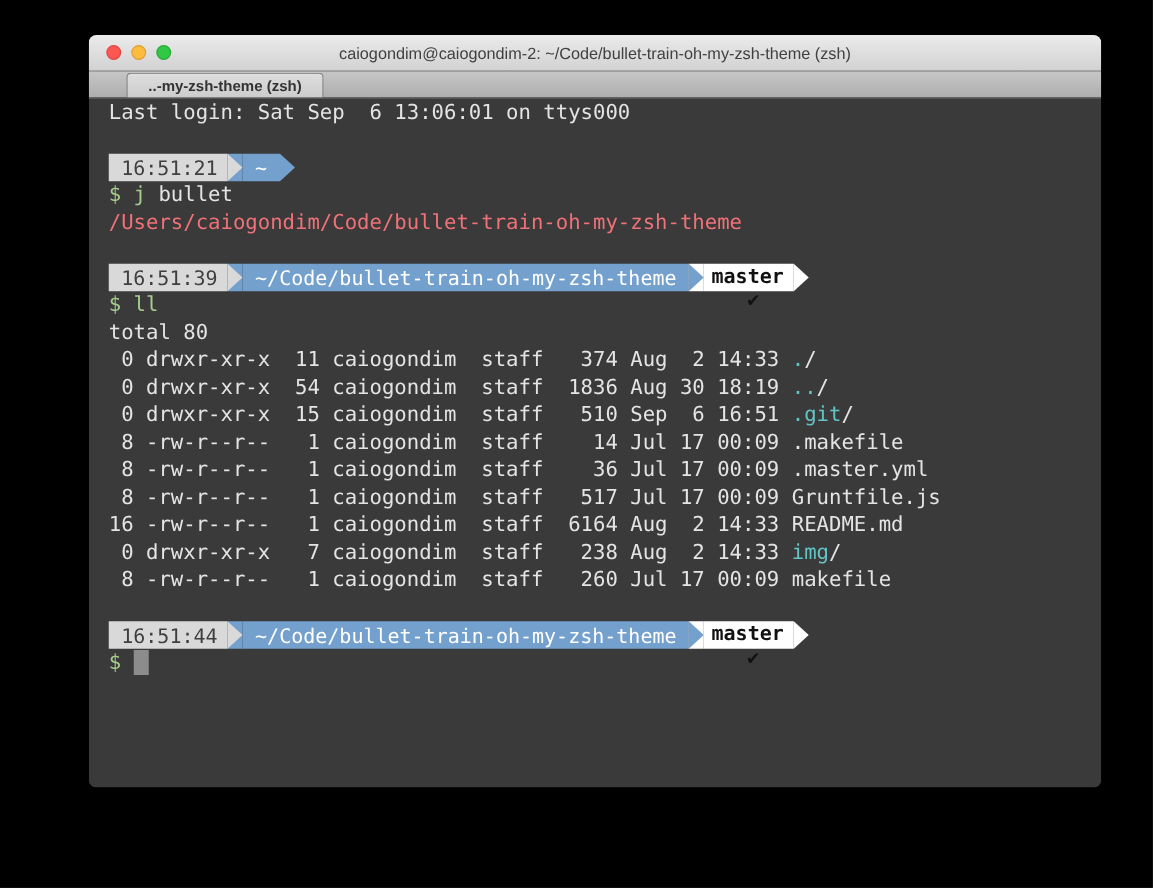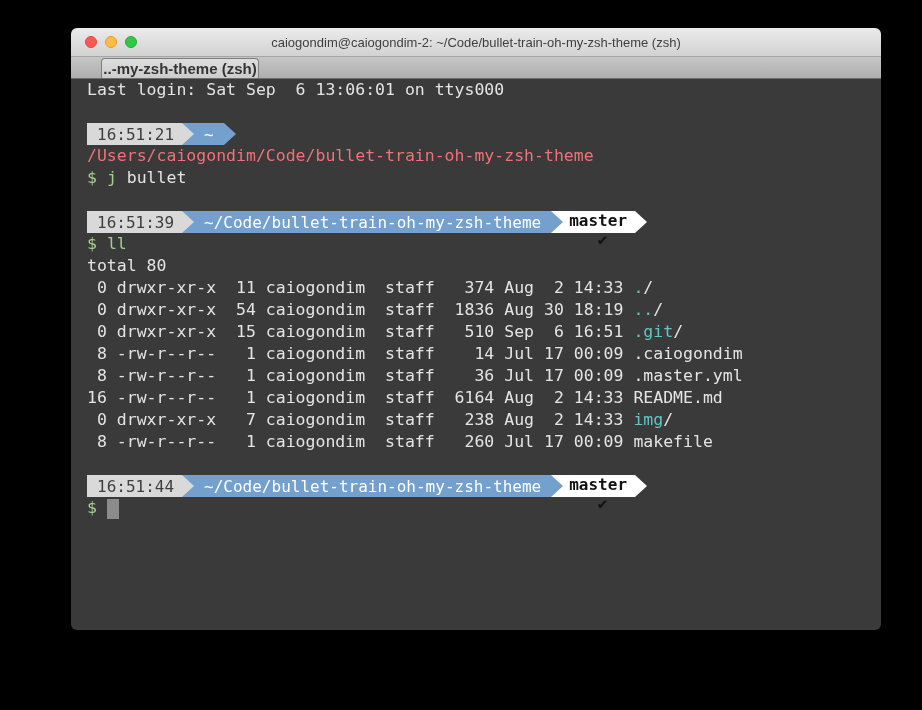--- a/index.html
+++ b/index.html
@@ -12,21 +12,21 @@
   .title-text{font-size:13px;color:#404040;}
   .traffic{position:absolute;left:14px;top:0;height:100%;display:flex;align-items:center;gap:8px;}
   .light{width:12px;height:12px;border-radius:50%;box-sizing:border-box;}
   .light.red{background:#fc5753;border:1px solid #df4744;}
   .light.yellow{background:#fdbc40;border:1px solid #de9f34;}
   .light.green{background:#33c748;border:1px solid #27aa35;}
 
   
   .tabbar{height:21px;background:linear-gradient(#c6c6c6,#aeaeae);position:relative;flex:none;border-bottom:1px solid #6e6e6e;}
   .tab{position:absolute;left:30px;bottom:0;width:156px;height:19px;background:linear-gradient(#dedede,#cccccc);border:1px solid #7f7f7f;border-bottom:none;border-radius:4px 4px 0 0;display:flex;align-items:center;justify-content:center;}
-  .tab-label{font-size:15px;font-weight:bold;color:#333;}
+  .tab-label{font-size:12px;font-weight:bold;color:#333;}
 
   
   .terminal{flex:1;background:#3a3a3a;padding:0 0 0 16px;font-family:"DejaVu Sans Mono",monospace;font-size:16.5px;color:#e4e4e4;overflow:hidden;}
   .line{height:22px;line-height:22px;white-space:pre;}
   .prompt-line{display:flex;align-items:stretch;height:22px;}
   .seg{display:flex;align-items:center;white-space:pre;font-size:16px;}
   .seg-time{background:#d9d9d9;color:#3f3f3f;padding:0 8px 0 10px;}
   .seg-dir{background:#74a0cd;color:#ffffff;padding:0 10px;}
   .seg-git{background:#ffffff;color:#111111;padding:0 8px 0 6px;font-weight:bold;flex-direction:column;}
   .arrow{width:12px;height:22px;background:var(--next,transparent);flex:none;}
@@ -63,22 +63,22 @@
     <div class="line">Last login: Sat Sep  6 13:06:01 on ttys000</div>
     <div class="line"></div>
 
     <div class="prompt-line">
       <span class="seg seg-time">16:51:21</span>
       <span class="arrow" style="--prev:#d9d9d9;--next:#74a0cd;"></span>
       <span class="seg seg-dir">~</span>
       <span class="arrow" style="--prev:#74a0cd;"></span>
     </div>
 
+    <div class="line"><span class="green">$ </span><span class="green">j</span><span> bullet</span></div>
     <div class="line salmon">/Users/caiogondim/Code/bullet-train-oh-my-zsh-theme</div>
-    <div class="line"><span class="green">$ </span><span class="green">j</span><span> bullet</span></div>
     <div class="line"></div>
 
     <div class="prompt-line">
       <span class="seg seg-time">16:51:39</span>
       <span class="arrow" style="--prev:#d9d9d9;--next:#74a0cd;"></span>
       <span class="seg seg-dir">~/Code/bullet-train-oh-my-zsh-theme</span>
       <span class="arrow" style="--prev:#74a0cd;--next:#ffffff;"></span>
       <span class="seg seg-git">
         <svg class="git-icon" viewBox="0 0 14 20" width="13" height="19">
             <path d="M4 2v16" stroke="#111" stroke-width="2" fill="none"></path>
@@ -90,22 +90,23 @@
       </span>
       <span class="arrow" style="--prev:#ffffff;"></span>
     </div>
 
     <div class="line"><span class="green">$ </span><span class="green">ll</span><span></span></div>
     <div class="line">total 80</div>
 
     <div class="line"><span> 0 drwxr-xr-x  11 caiogondim  staff   374 Aug  2 14:33 </span><span class="cyan">.</span><span>/</span></div>
     <div class="line"><span> 0 drwxr-xr-x  54 caiogondim  staff  1836 Aug 30 18:19 </span><span class="cyan">..</span><span>/</span></div>
     <div class="line"><span> 0 drwxr-xr-x  15 caiogondim  staff   510 Sep  6 16:51 </span><span class="cyan">.git</span><span>/</span></div>
-    <div class="line"><span> 8 -rw-r--r--   1 caiogondim  staff    14 Jul 17 00:09 </span><span>.caiogondim</span></div>
+    <div class="line"><span> 8 -rw-r--r--   1 caiogondim  staff    14 Jul 17 00:09 </span><span>.makefile</span></div>
     <div class="line"><span> 8 -rw-r--r--   1 caiogondim  staff    36 Jul 17 00:09 </span><span>.master.yml</span></div>
+    <div class="line"><span> 8 -rw-r--r--   1 caiogondim  staff   517 Jul 17 00:09 </span><span>Gruntfile.js</span></div>
     <div class="line"><span>16 -rw-r--r--   1 caiogondim  staff  6164 Aug  2 14:33 </span><span>README.md</span></div>
     <div class="line"><span> 0 drwxr-xr-x   7 caiogondim  staff   238 Aug  2 14:33 </span><span class="cyan">img</span><span>/</span></div>
     <div class="line"><span> 8 -rw-r--r--   1 caiogondim  staff   260 Jul 17 00:09 </span><span>makefile</span></div>
 
     <div class="line"></div>
 
     <div class="prompt-line">
       <span class="seg seg-time">16:51:44</span>
       <span class="arrow" style="--prev:#d9d9d9;--next:#74a0cd;"></span>
       <span class="seg seg-dir">~/Code/bullet-train-oh-my-zsh-theme</span>

